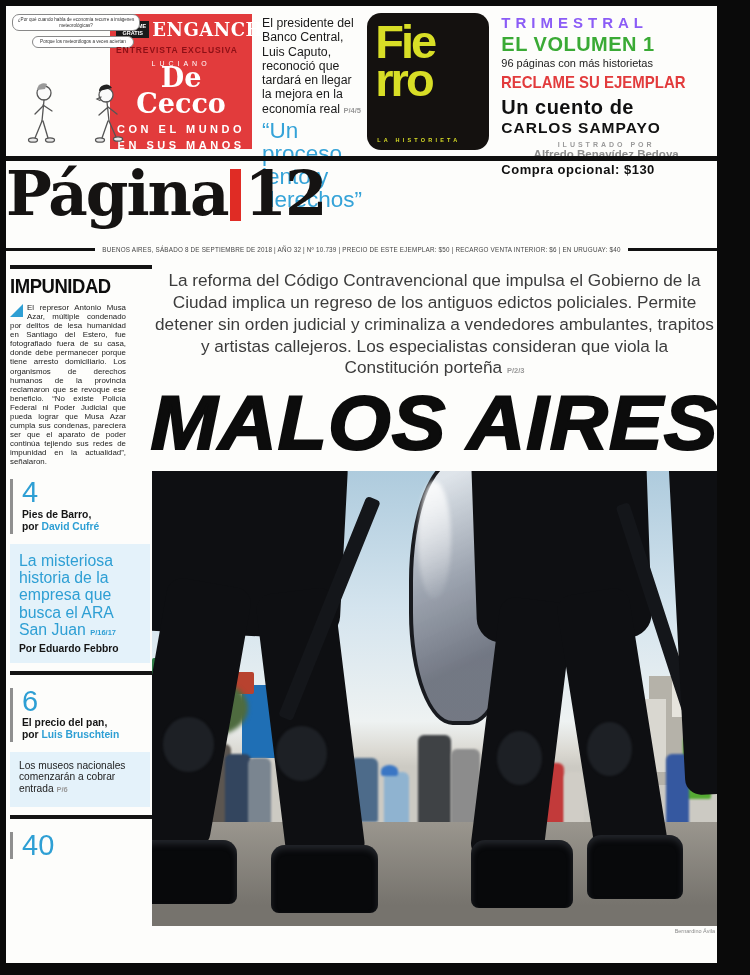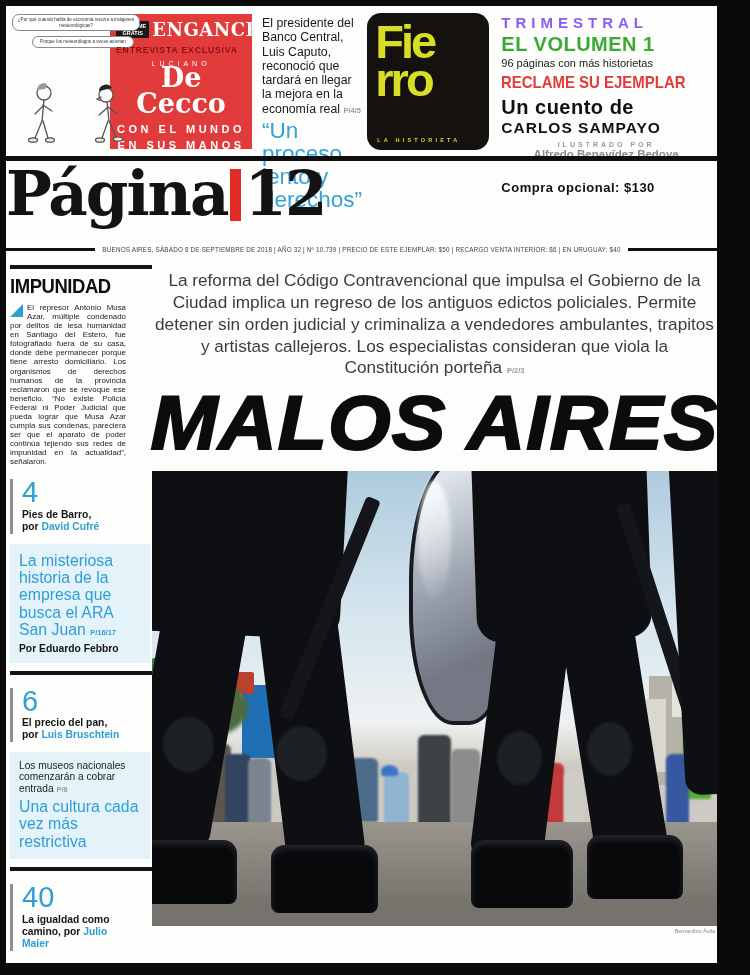--- a/index.html
+++ b/index.html
@@ -44,21 +44,21 @@
   .promo{flex:1;padding:6px 6px 0 12px;box-sizing:border-box;}
   .promo-kicker{font-size:15px;font-weight:bold;letter-spacing:5px;color:#8b5cf6;}
   .promo-volume{font-size:20px;font-weight:bold;color:#3aaa35;margin-top:2px;letter-spacing:.5px;}
   .promo-pages{font-size:11px;color:#1a1a1a;margin-top:1px;}
   .promo-claim{font-size:17px;font-weight:bold;color:#e23b3c;margin-top:4px;
                transform:scaleX(.88);transform-origin:left;white-space:nowrap;}
   .promo-cuento1{font-size:20px;font-weight:bold;color:#111;margin-top:3px;letter-spacing:.5px;}
   .promo-cuento2{font-size:15.5px;font-weight:bold;color:#111;letter-spacing:1px;}
   .promo-illab{font-size:7px;font-weight:bold;color:#9a9a9a;letter-spacing:3px;margin-top:4px;text-align:center;}
   .promo-illus{font-size:11.5px;font-weight:bold;color:#8d8d8d;text-align:center;}
-  .promo-price{font-size:13px;font-weight:bold;color:#111;margin-top:20px;letter-spacing:.5px;}
+  .promo-price{font-size:13px;font-weight:bold;color:#111;margin-top:2px;letter-spacing:.5px;}
 
   .top-rule{position:absolute;left:0;top:150px;right:0;height:5px;background:#0f0f0f;}
 
   
   .masthead{position:absolute;left:0;top:156px;right:0;text-align:left;}
   .mast-text{font-family:"DejaVu Serif",serif;font-weight:bold;font-size:61px;color:#151312;
              letter-spacing:-2px;line-height:1.05;}
   .mast-bar{display:inline-block;width:11px;height:52px;background:#e02c25;margin:0 3px;
             vertical-align:-6px;}
   .dateline{position:absolute;left:0;top:240px;right:0;display:flex;align-items:center;gap:7px;}
@@ -230,29 +230,25 @@
       <div class="col-item">
         <div class="col-num">6</div>
         <div class="col-title">
           <div>El precio del pan,</div>
           <div><span>por </span><span class="blue">Luis Bruschtein</span></div>
         </div>
       </div>
 
       <div class="teaser-box">
         <div class="teaser-lead"><span>Los museos nacionales comenzarán a cobrar entrada</span> <span class="pref">P/6</span></div>
-        <div class="teaser-big">Una cultura cada vez más restrictiva</div>
       </div>
 
       <div class="sb-rule"></div>
       <div class="col-item">
         <div class="col-num">40</div>
-        <div class="col-title">
-          <span>La igualdad como camino, por </span><span class="blue">Julio Maier</span>
-        </div>
       </div>
     </div>
 
     <div class="main-col">
       <div class="summary"><span>La reforma del Código Contravencional que impulsa el Gobierno de la Ciudad implica un regreso de los antiguos edictos policiales. Permite detener sin orden judicial y criminaliza a vendedores ambulantes, trapitos y artistas callejeros. Los especialistas consideran que viola la Constitución porteña</span> <span class="pref">P/2/3</span></div>
       <div class="headline">MALOS AIRES</div>
 
       <div class="photo">
         <div class="ph sky"></div>
 

